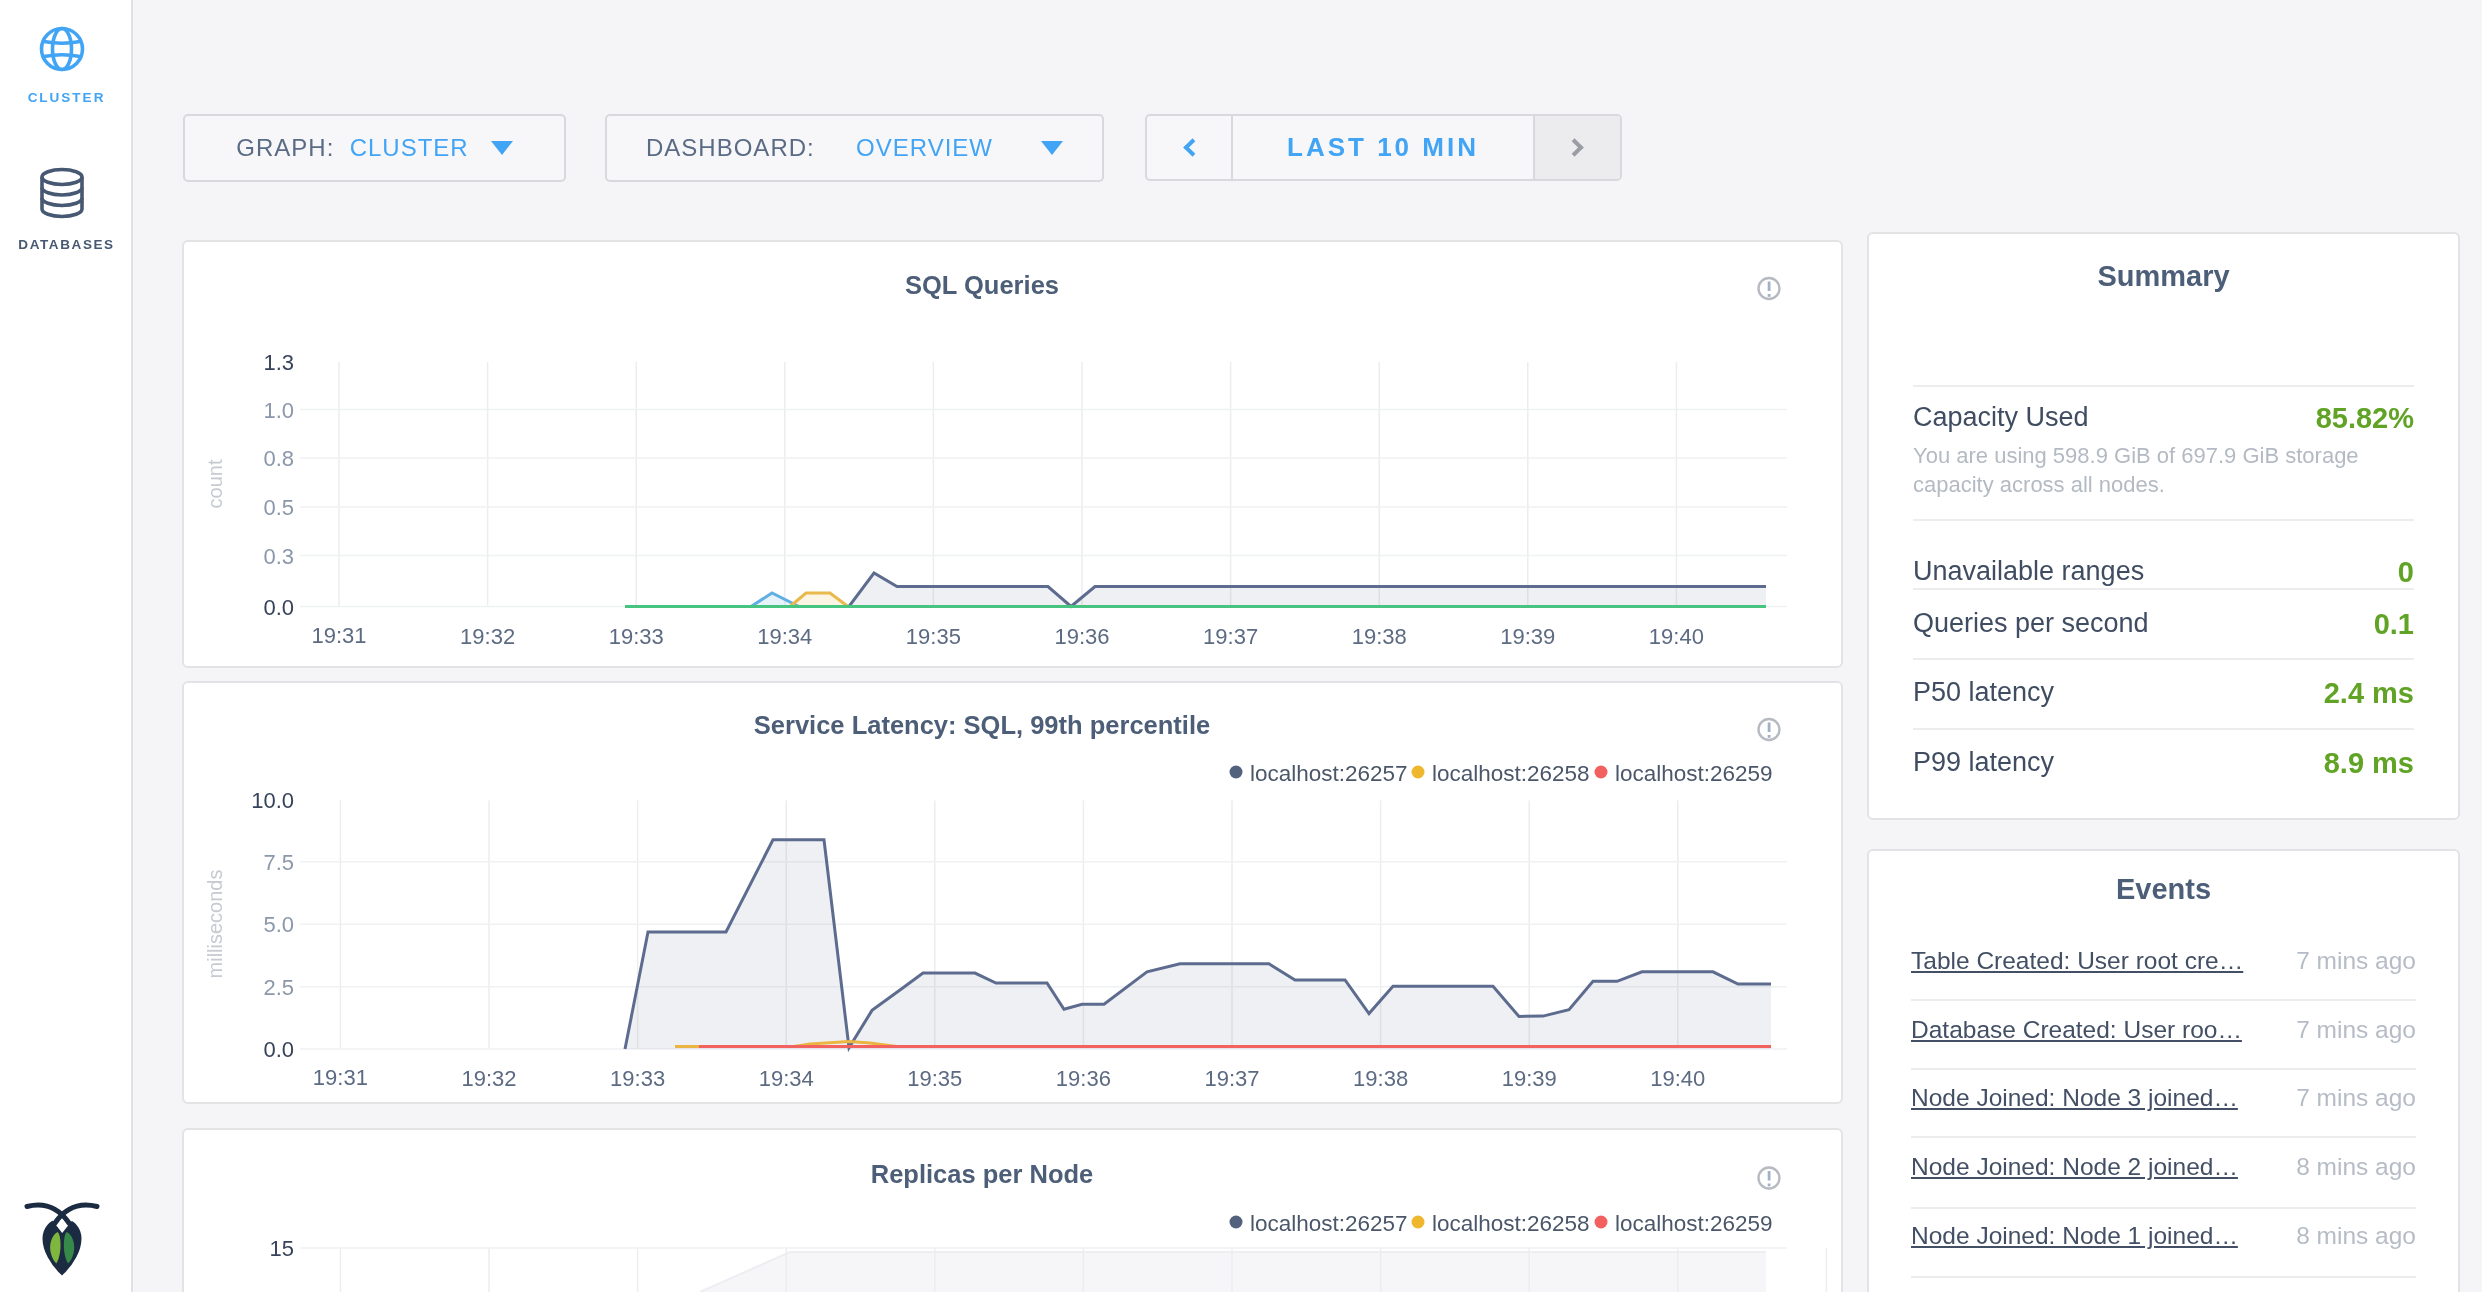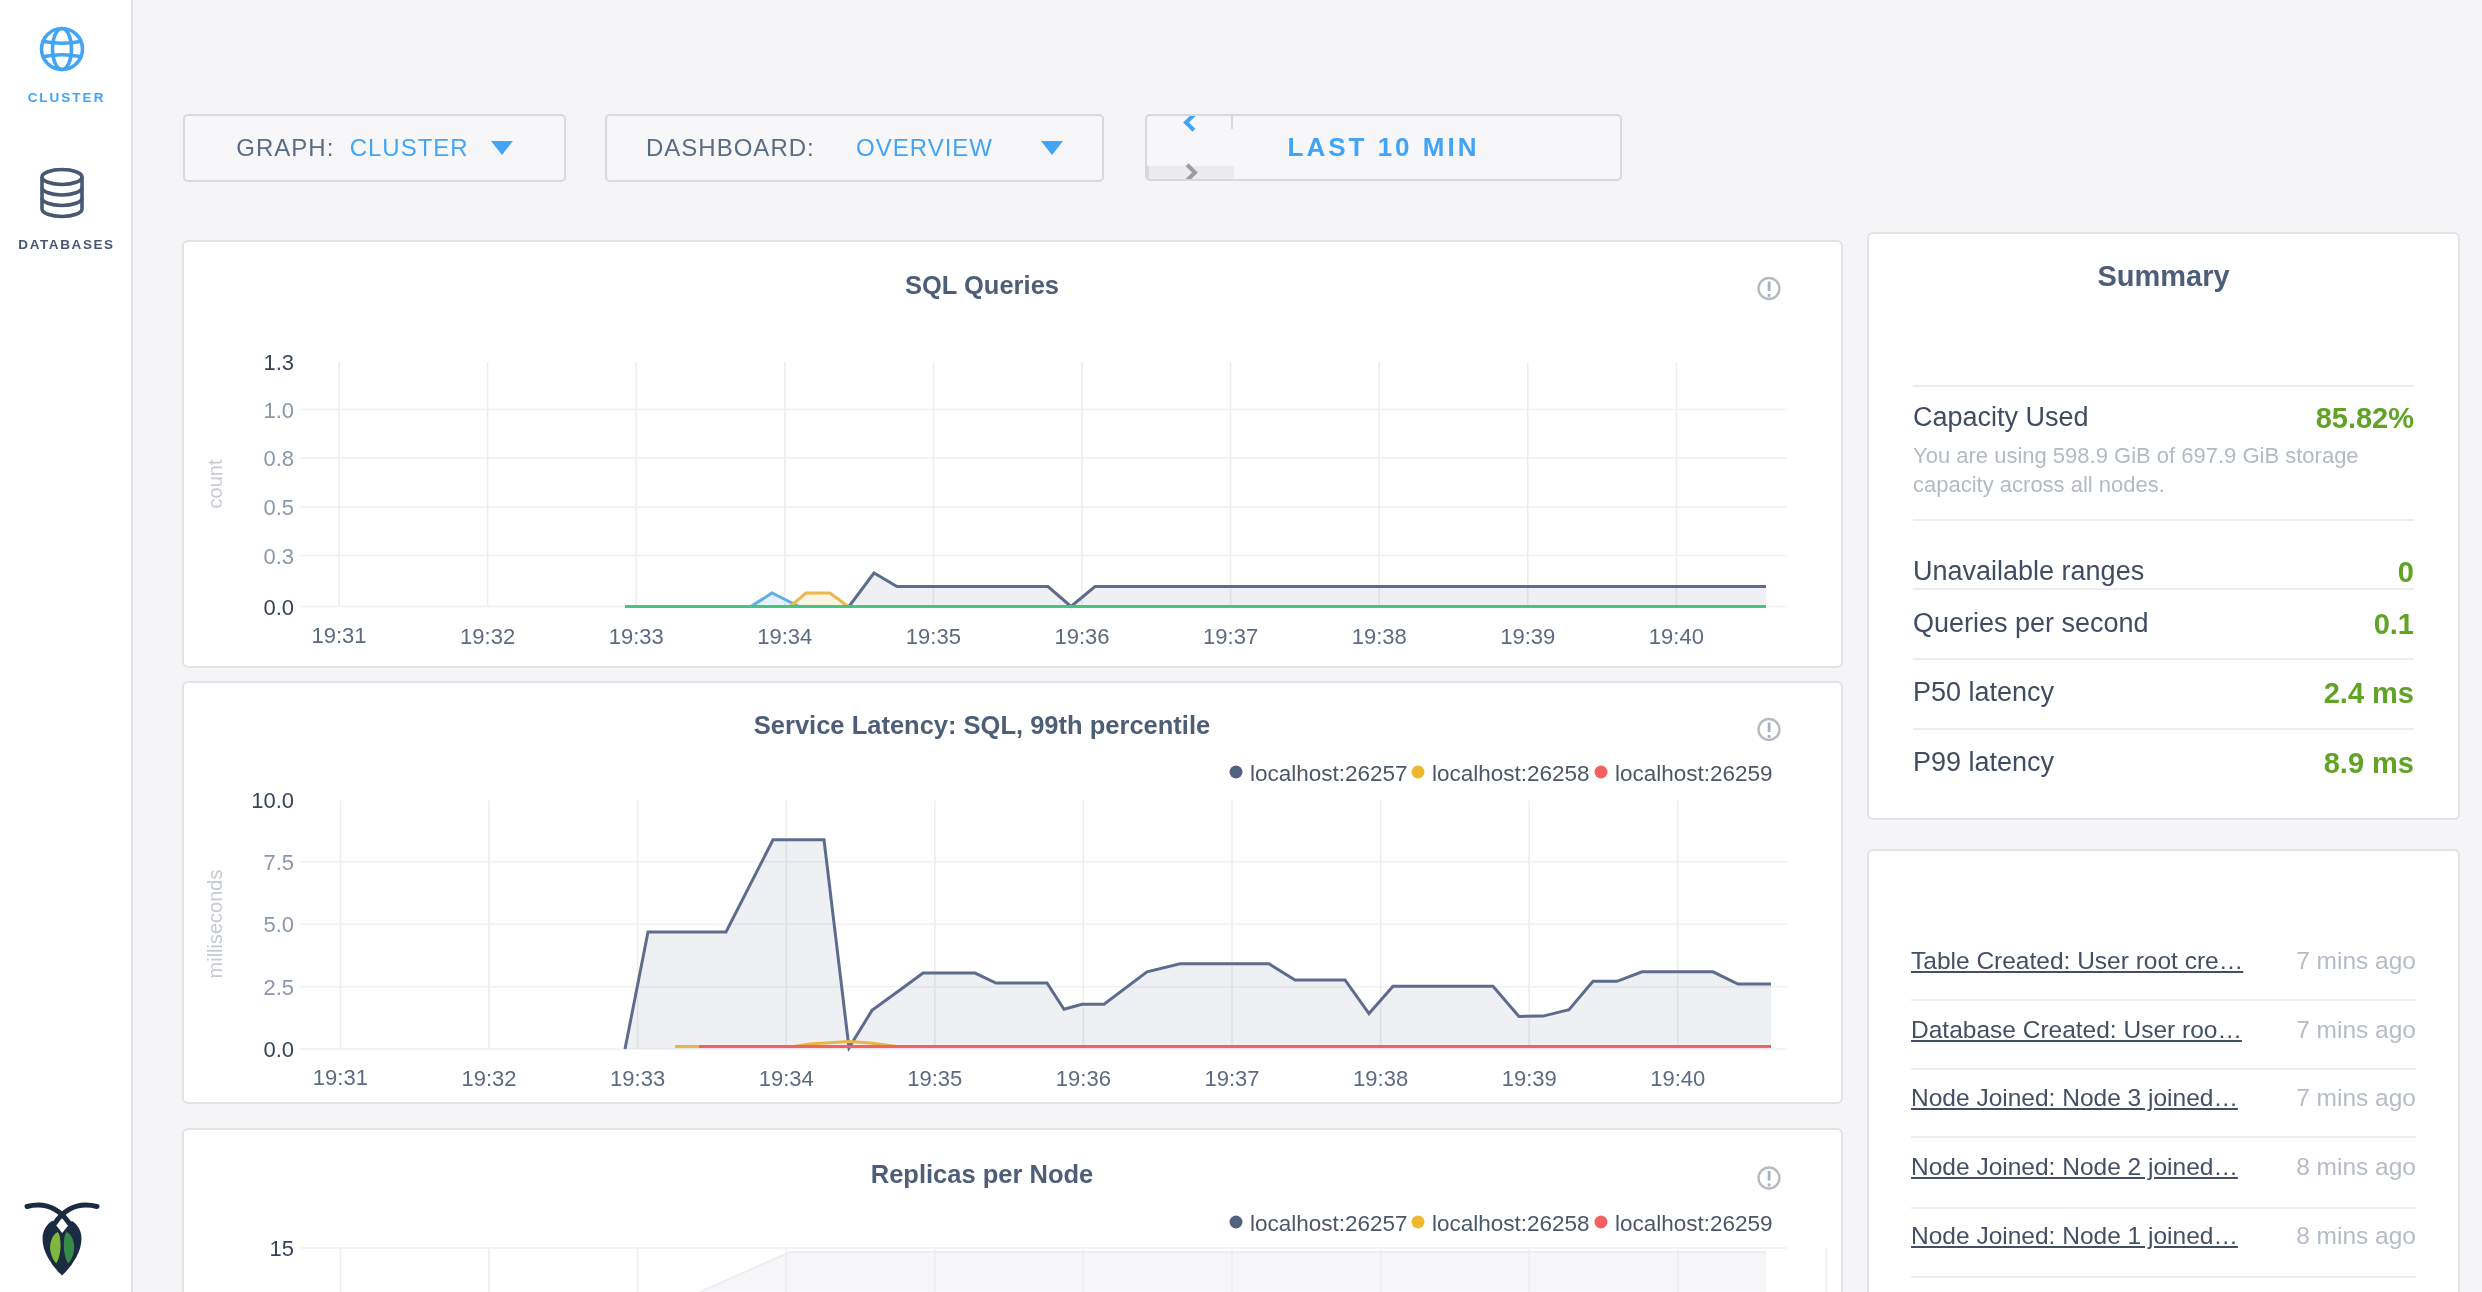--- a/index.html
+++ b/index.html
@@ -25,21 +25,21 @@
   display:flex; align-items:center; justify-content:center;
   white-space:nowrap;
 }
 .dd .blue { color:#42a4f5; }
 .tri { display:inline-block; width:0; height:0; border-left:11px solid transparent; border-right:11px solid transparent; border-top:14px solid #42a4f5; margin-left:22px; }
 #dd1 { left:50px; width:383px; }
 #dd2 { left:472px; width:499px;gap:26px; }
 #timesel {
   position:absolute; left:1012px; top:114px; width:477px; height:67px;
   background:#f7f7f9;
-  border:2px solid #d8d9dc; border-radius:5px; display:flex; overflow:hidden;flex-direction:column;
+  border:2px solid #d8d9dc; border-radius:5px; display:flex; overflow:hidden;
 }
 #timesel .cell { display:flex; align-items:center; justify-content:center; }
 #ts-left { width:86px; border-right:2px solid #d8d9dc; }
 #ts-mid { flex:1; font-size:26px; letter-spacing:3px; color:#42a4f5; font-weight:bold; }
 #ts-right { width:87px; border-left:2px solid #d8d9dc; background:#ececee; }
 .chev { display:inline-block; width:13px; height:13px; border-left:4.5px solid #42a4f5; border-bottom:4.5px solid #42a4f5; transform:rotate(45deg); margin-left:6px; }
 #ts-right .chev { border-color:#9a9da3; transform:rotate(225deg); margin-left:-6px; }
 .card { position:absolute; background:#ffffff; border:2px solid #e2e3e5; border-radius:6px; }
 #card1 { left:49px; top:240px; width:1661px; height:428px;text-align:center; }
 #card2 { left:49px; top:681px; width:1661px; height:423px; }
@@ -290,20 +290,21 @@
         <span class="val">2.4 ms</span>
       </div>
     <div class="sdiv" style="top:494px;"></div>
     <div class="srow" style="top:513px;">
         <span class="lab">P99 latency</span>
         <span class="val">8.9 ms</span>
       </div>
   </div>
 
   <div class="card" id="cardE">
+    <div class="ctitle" style="top:22px; font-size:29px;">Events</div>
     <div class="erow" style="top:96px;">
         <span class="etxt">Table Created: User root cre…</span>
         <span class="etime">7 mins ago</span>
       </div>
     <div class="sdiv" style="left:42px; right:42px; top:148px;"></div>
     <div class="erow" style="top:165px;">
         <span class="etxt">Database Created: User roo…</span>
         <span class="etime">7 mins ago</span>
       </div>
     <div class="sdiv" style="left:42px; right:42px; top:217px;"></div>

